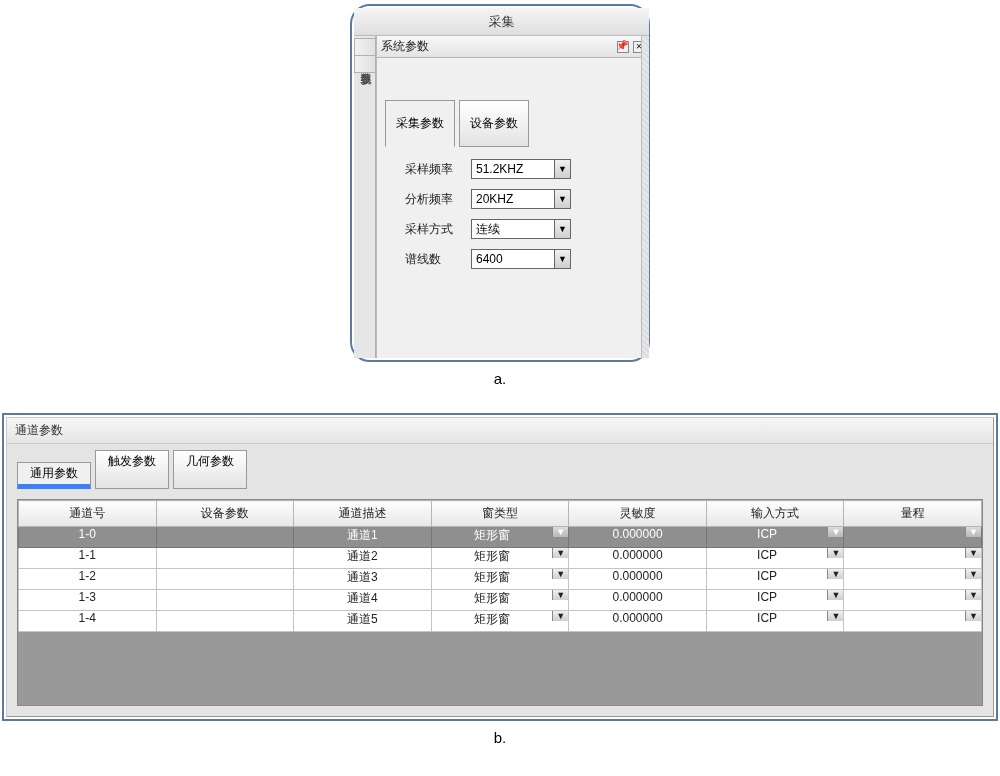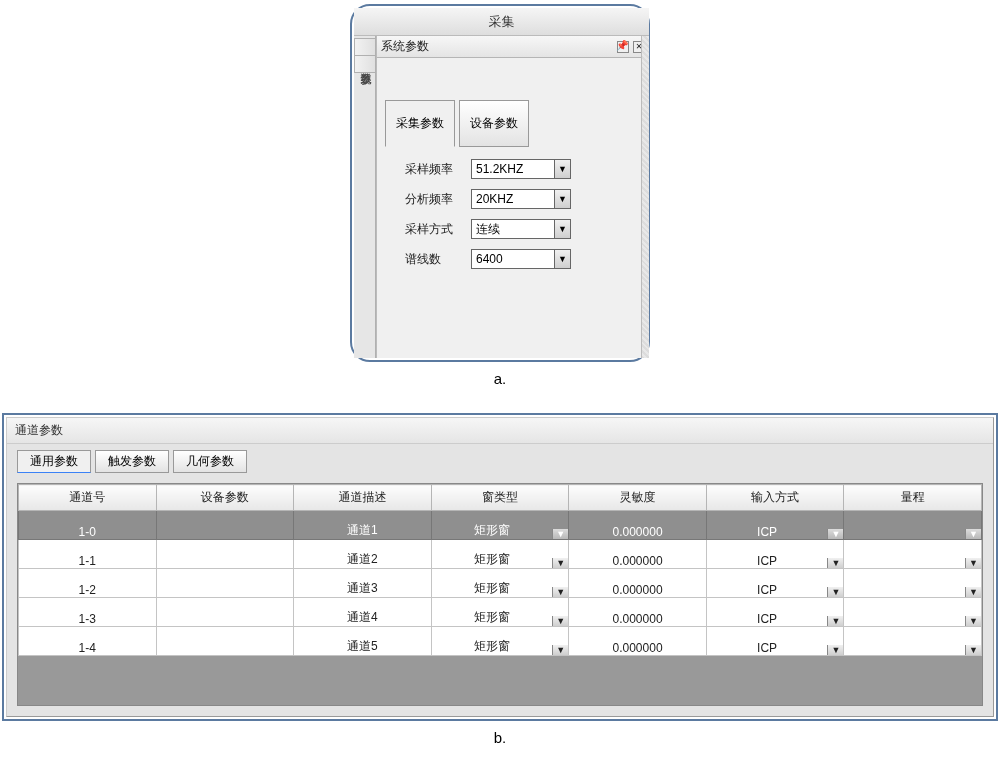--- a/index.html
+++ b/index.html
@@ -181,21 +181,22 @@
   }
   .panelB-tab {
     padding: 2px 12px;
     border:1px solid #999;
     background: linear-gradient(#fff,#e3e3e3);
     font-size:12px;
     cursor:pointer;
   }
   .panelB-tab.active {
     background:#f0f0f0;
-    border-bottom:1px solid #3b82f6;
+    border-bottom:5px solid #3b82f6;
+    margin-top:12px;
   }
   .grid-wrap {
     margin: 10px; flex:1;
     background:#999;
     border:1px solid #888;
     display:flex; flex-direction:column;
   }
   table.grid {
     width:100%;
     border-collapse: collapse;
@@ -218,21 +219,21 @@
     text-align:center;
     color:#222;
     position:relative;
   }
   table.grid tr.sel td {
     background:#8f8f8f;
     color:#fff;
     border-color:#777;
   }
   .cell-flex {
-    display:flex; align-items:flex-end; height:28px;
+    display:flex; align-items:flex-start; height:20px;
   }
   .cell-text {
     flex:1; display:flex;align-items:center;justify-content:center;
     padding:0 2px;
   }
   .cell-arrow {
     width:16px;
     border:none;
     border-left:1px solid #888;
     background: linear-gradient(#f0f0f0,#cfcfcf);

